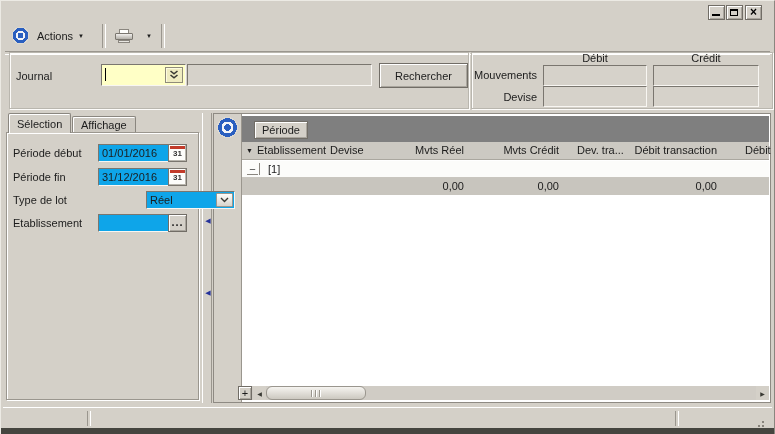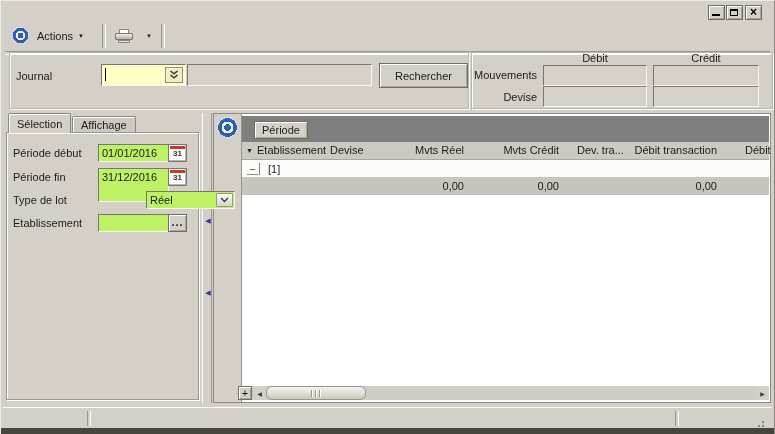--- a/index.html
+++ b/index.html
@@ -1,20 +1,20 @@
 <!DOCTYPE html>
 <html><head>
 <meta charset="utf-8">
 <style>
   html,body{margin:0;padding:0;}
   body{width:775px;height:434px;font-family:"Liberation Sans","DejaVu Sans",sans-serif;font-size:11px;color:#1c1c1c;}
   .window{position:relative;width:775px;height:434px;background:#d4d0c8;border-left:1px solid #eceae4;border-top:1px solid #eceae4;border-right:1px solid #8a867f;box-sizing:border-box;overflow:hidden;}
   .abs{position:absolute;}
   
-  .sunken{border-top:1px solid #7a766f;border-left:1px solid #7a766f;border-bottom:1px solid #f8f6f2;border-right:1px solid #f8f6f2;background:#bef264;box-sizing:border-box;}
+  .sunken{border-top:1px solid #7a766f;border-left:1px solid #7a766f;border-bottom:1px solid #f8f6f2;border-right:1px solid #f8f6f2;background:#0ea5e9;box-sizing:border-box;}
   .btn3d{background:#d4d0c8;border:1px solid #716d66;box-shadow:inset 1px 1px 0 #fff,inset -1px -1px 0 #a9a59d;box-sizing:border-box;cursor:default;}
   .etched{border:1px solid #9a968e;box-shadow:inset 1px 1px 0 #fff,1px 1px 0 #fff;box-sizing:border-box;}
   
   .titlebar{left:2px;top:2px;right:2px;height:18px;background:linear-gradient(#979797,#828282);display:flex;align-items:center;}
   .title-text{margin-left:24px;color:#fff;font-weight:bold;font-size:11px;letter-spacing:.2px;}
   .app-icon{left:4px;top:3px;width:13px;height:13px;}
   .app-icon .bar-o{position:absolute;left:0;bottom:0;width:6px;height:9px;background:#e8824a;}
   .app-icon .bar-g{position:absolute;left:7px;top:0;width:6px;height:13px;background:#8ee06e;}
   .winbtn{top:4px;width:17px;height:15px;}
   .winbtn .glyph-min{position:absolute;left:3px;bottom:3px;width:8px;height:2px;background:#000;}
@@ -161,21 +161,21 @@
       <span class="abs lbl" style="left:9px;top:34px;">Période début</span>
       <div class="abs sunken" style="left:94px;top:31px;width:71px;height:18px;">
         <span style="position:absolute;left:3px;top:2px;">01/01/2016</span>
       </div>
       <div class="abs cal-btn" style="left:164px;top:31px;width:19px;height:18px;">
         <span class="cal-red"></span>
         <span class="cal-day">31</span>
       </div>
 
       <span class="abs lbl" style="left:9px;top:58px;">Période fin</span>
-      <div class="abs sunken" style="left:94px;top:55px;width:71px;height:34px;">
+      <div class="abs sunken" style="left:94px;top:55px;width:71px;height:18px;">
         <span style="position:absolute;left:3px;top:2px;">31/12/2016</span>
       </div>
       <div class="abs cal-btn" style="left:164px;top:55px;width:19px;height:18px;">
         <span class="cal-red"></span>
         <span class="cal-day">31</span>
       </div>
 
       <span class="abs lbl" style="left:9px;top:81px;">Type de lot</span>
       <div class="abs sunken" style="left:94px;top:78px;width:89px;height:18px;margin-left:48px;">
         <span style="position:absolute;left:3px;top:2px;">Réel</span>

